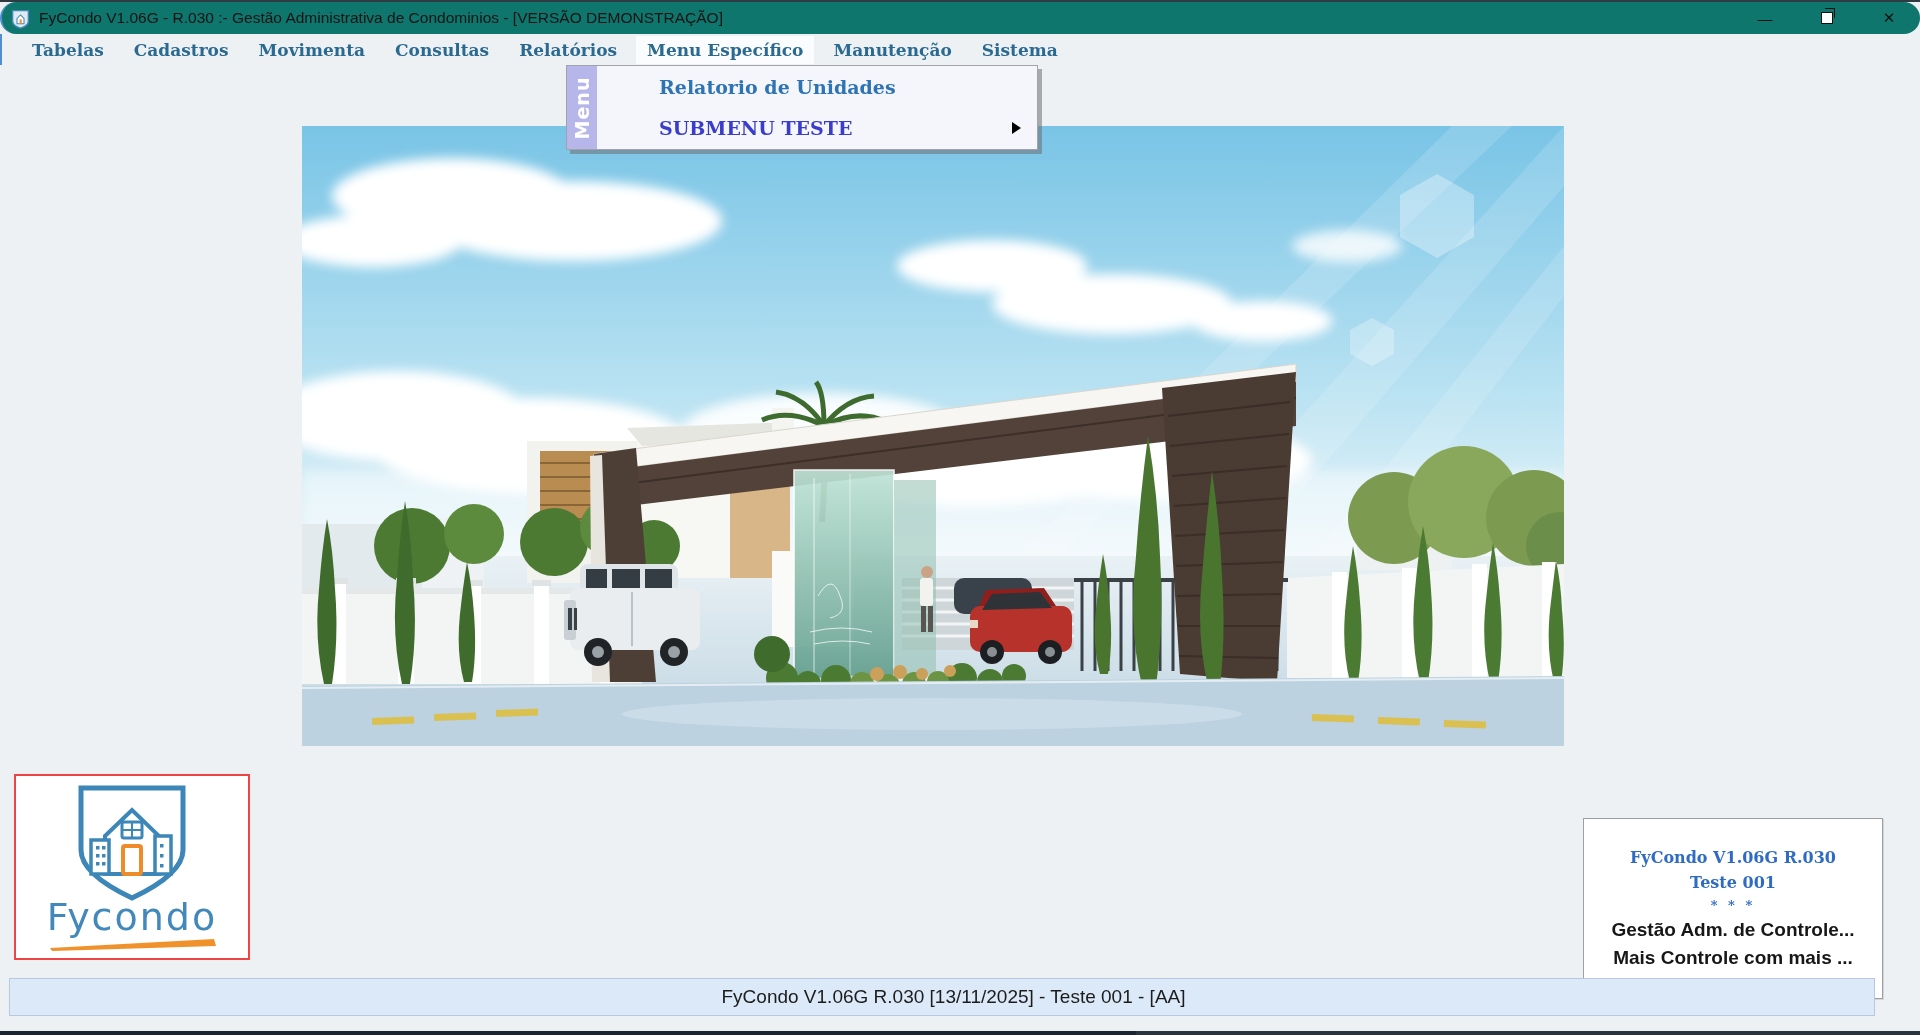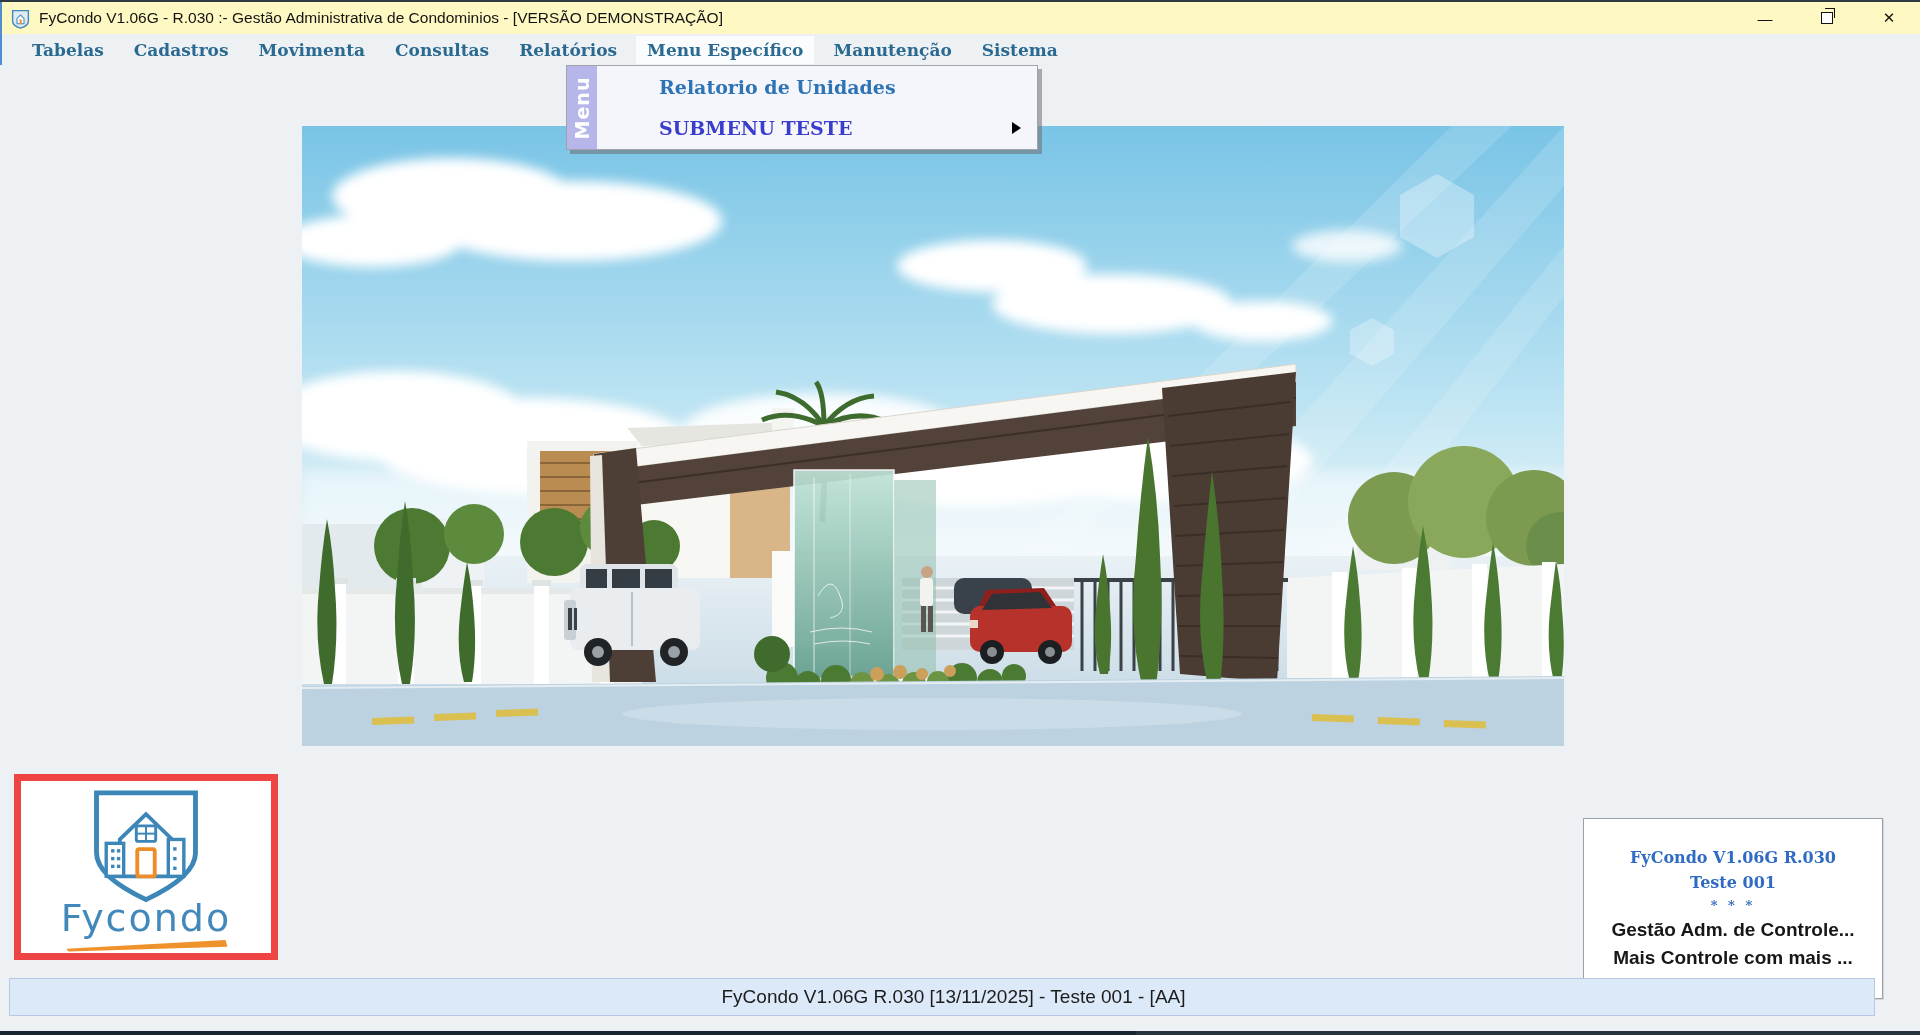--- a/index.html
+++ b/index.html
@@ -1,22 +1,22 @@
 <!DOCTYPE html>
 <html><head>
 <meta charset="utf-8">
 <style>
   html,body{margin:0;padding:0;width:1920px;height:1035px;overflow:hidden;
     font-family:"Liberation Sans",sans-serif;background:#eef1f3;}
   .window{position:relative;width:1920px;height:1035px;background:#eef1f3;
     border-top:2px solid #2e3b42;box-sizing:border-box;}
 
   
-  .titlebar{position:absolute;left:0;top:0;width:100%;height:32px;background:#fef9c3;
-    display:flex;align-items:center;border-left:2px solid #4f8fd0;box-sizing:border-box;}
+  .titlebar{position:absolute;left:0;top:0;width:100%;height:32px;background:#0f766e;
+    display:flex;align-items:center;border-left:2px solid #4f8fd0;box-sizing:border-box;border-radius:16px;}
   .app-icon{width:21px;height:21px;margin:0 8px 0 8px;flex:0 0 auto;}
   .title-text{font-size:15.5px;color:#141414;white-space:nowrap;}
   .win-buttons{position:absolute;right:0;top:0;height:32px;display:flex;}
   .win-btn{width:62px;height:32px;display:flex;align-items:center;justify-content:center;
     font-size:15px;color:#111;cursor:default;}
   .glyph-restore{width:10px;height:10px;border:1.2px solid #111;position:relative;background:#fff;}
   .glyph-restore::before{content:"";position:absolute;left:2.5px;top:-5px;width:9px;height:9px;
     border-top:1.2px solid #111;border-right:1.2px solid #111;}
 
   
@@ -42,22 +42,22 @@
   .dd-item-2{color:#3a3ccc;}
   .submenu-arrow{position:absolute;right:16px;top:50%;transform:translateY(-50%);
     width:0;height:0;border-left:9px solid #000;border-top:6px solid transparent;
     border-bottom:6px solid transparent;}
 
   
   .photo{position:absolute;left:302px;top:124px;width:1262px;height:620px;z-index:10;}
   .photo svg{display:block;}
 
   
-  .logo-box{position:absolute;left:14px;top:772px;width:264px;height:186px;background:#ffffff;
-    border:7px solid #ef4444;box-sizing:border-box;display:flex;flex-direction:column;
+  .logo-box{position:absolute;left:14px;top:772px;width:236px;height:186px;background:#ffffff;
+    border:2px solid #ef4444;box-sizing:border-box;display:flex;flex-direction:column;
     align-items:center;}
   .logo-word{font-family:"DejaVu Sans",sans-serif;font-size:38px;color:#4288ba;
     letter-spacing:2px;line-height:1;margin-top:-4px;}
 
   
   .info-box{position:absolute;left:1583px;top:775px;width:300px;height:181px;background:#ffffff;
     border:1px solid #9aa0a6;box-shadow:1px 1px 0 #d5d5d5;box-sizing:border-box;
     display:flex;flex-direction:column;align-items:center;justify-content:center;gap:6px;margin-top:41px;}
   .info-blue{font-family:"DejaVu Serif",serif;font-weight:700;font-size:16px;color:#2f6bc4;}
   .info-stars{font-family:"DejaVu Serif",serif;font-weight:700;font-size:13px;color:#2f6bc4;letter-spacing:3px;}

